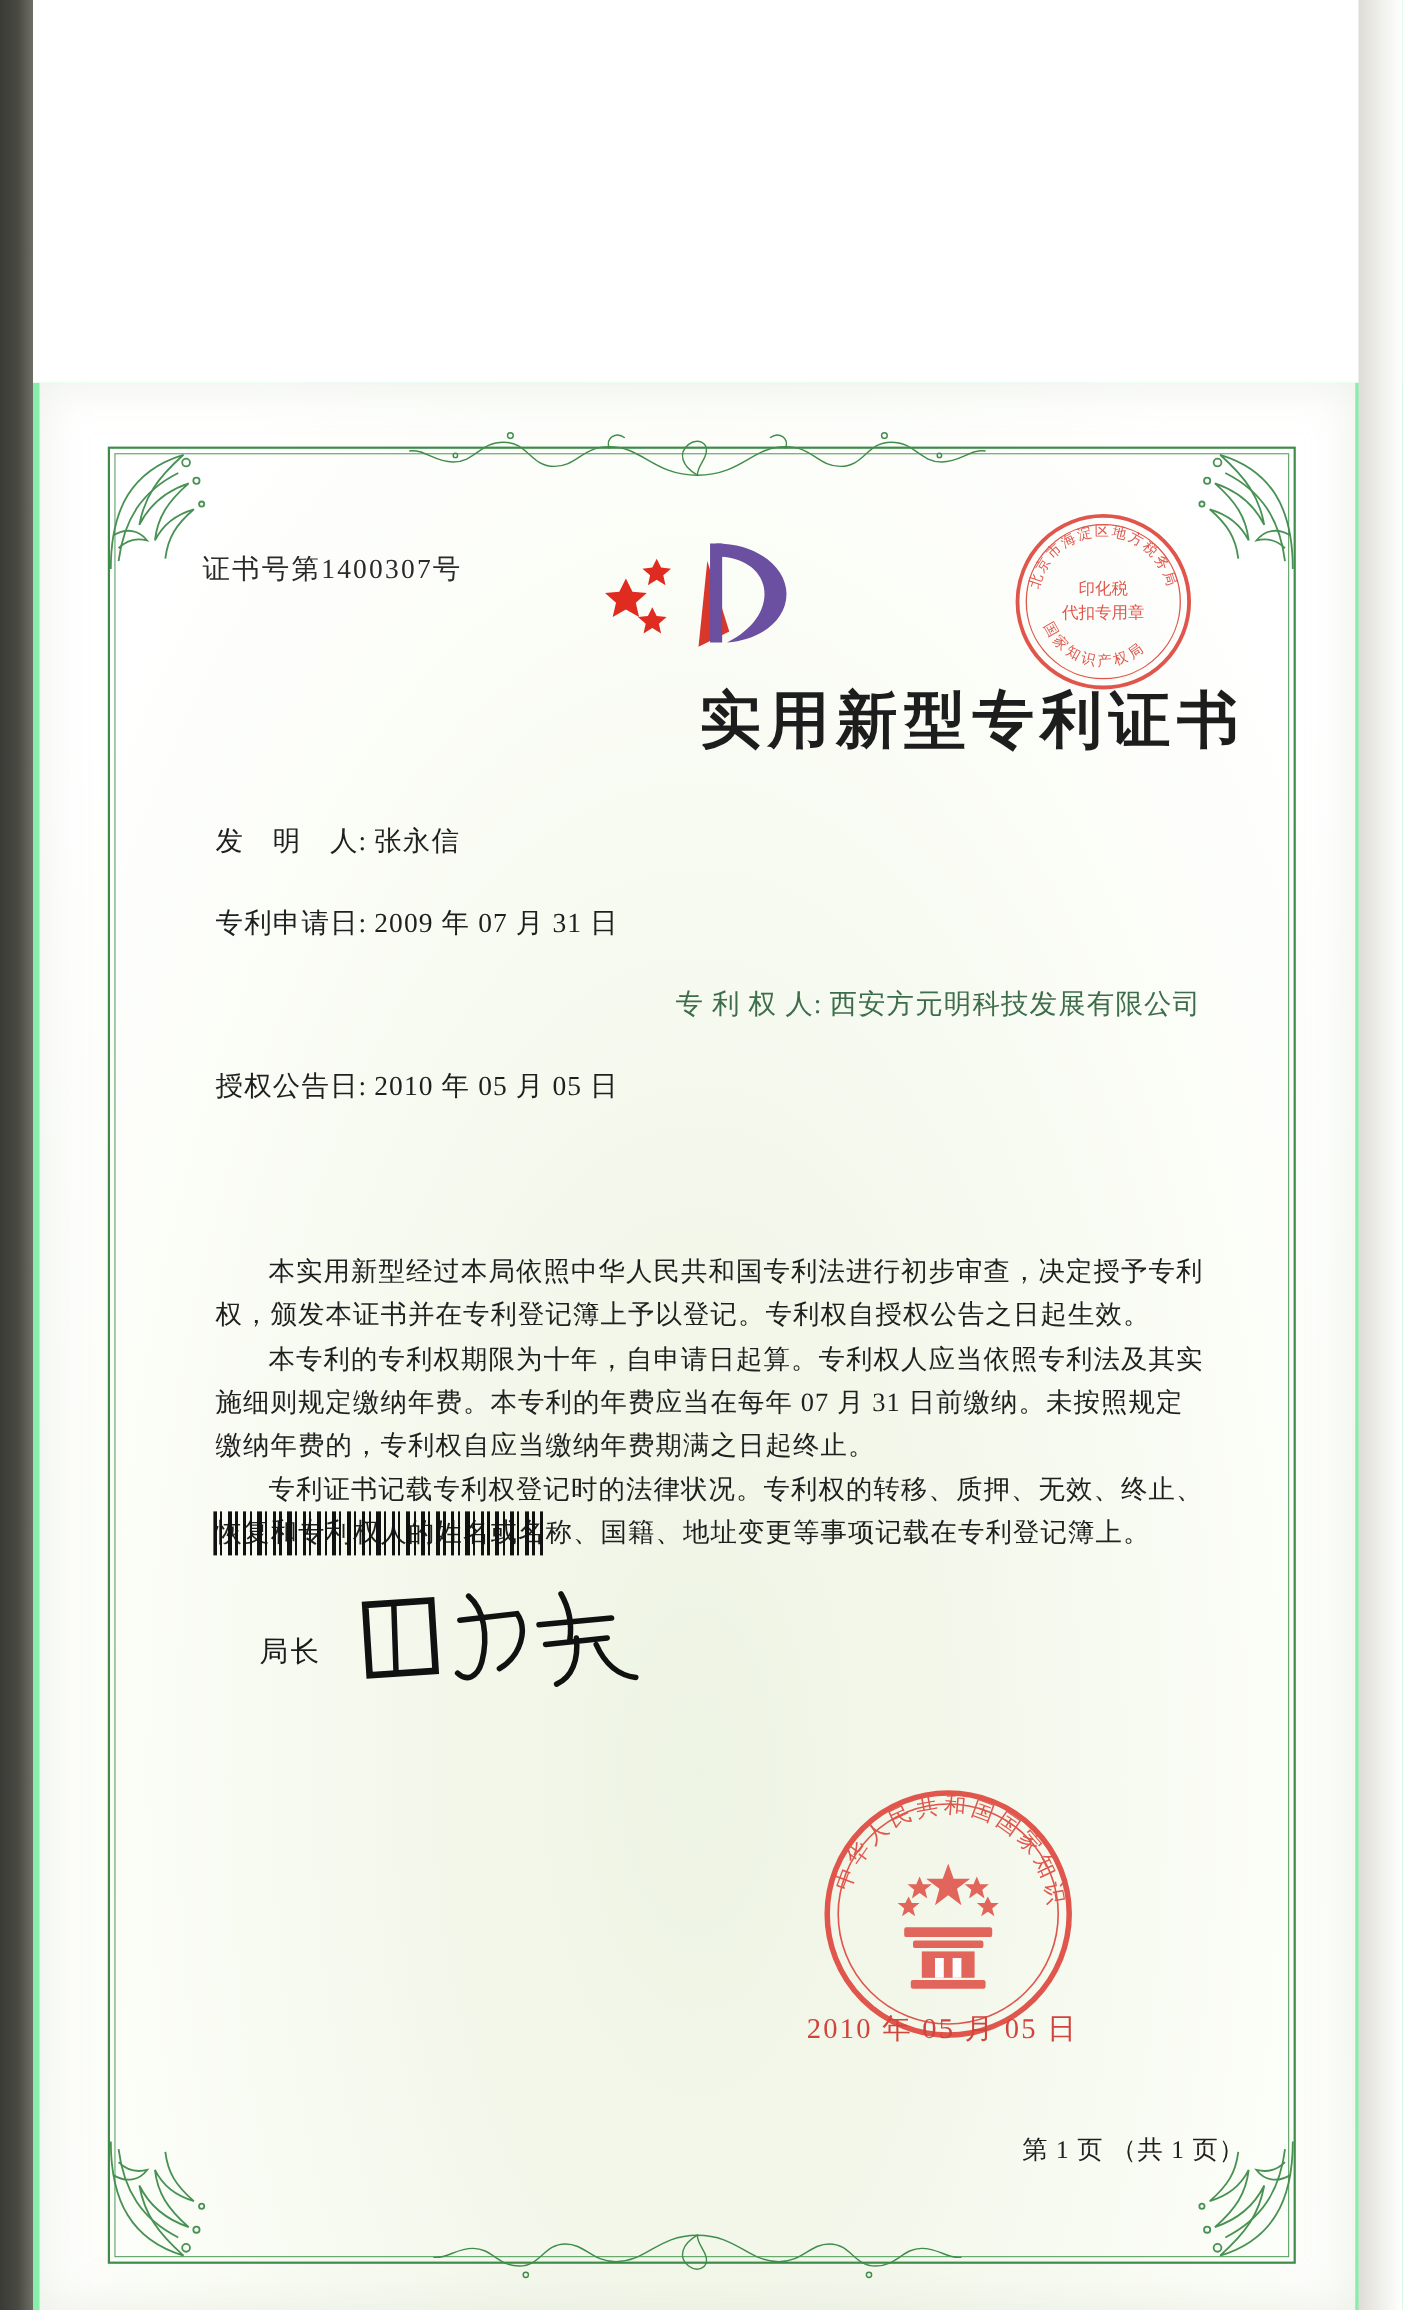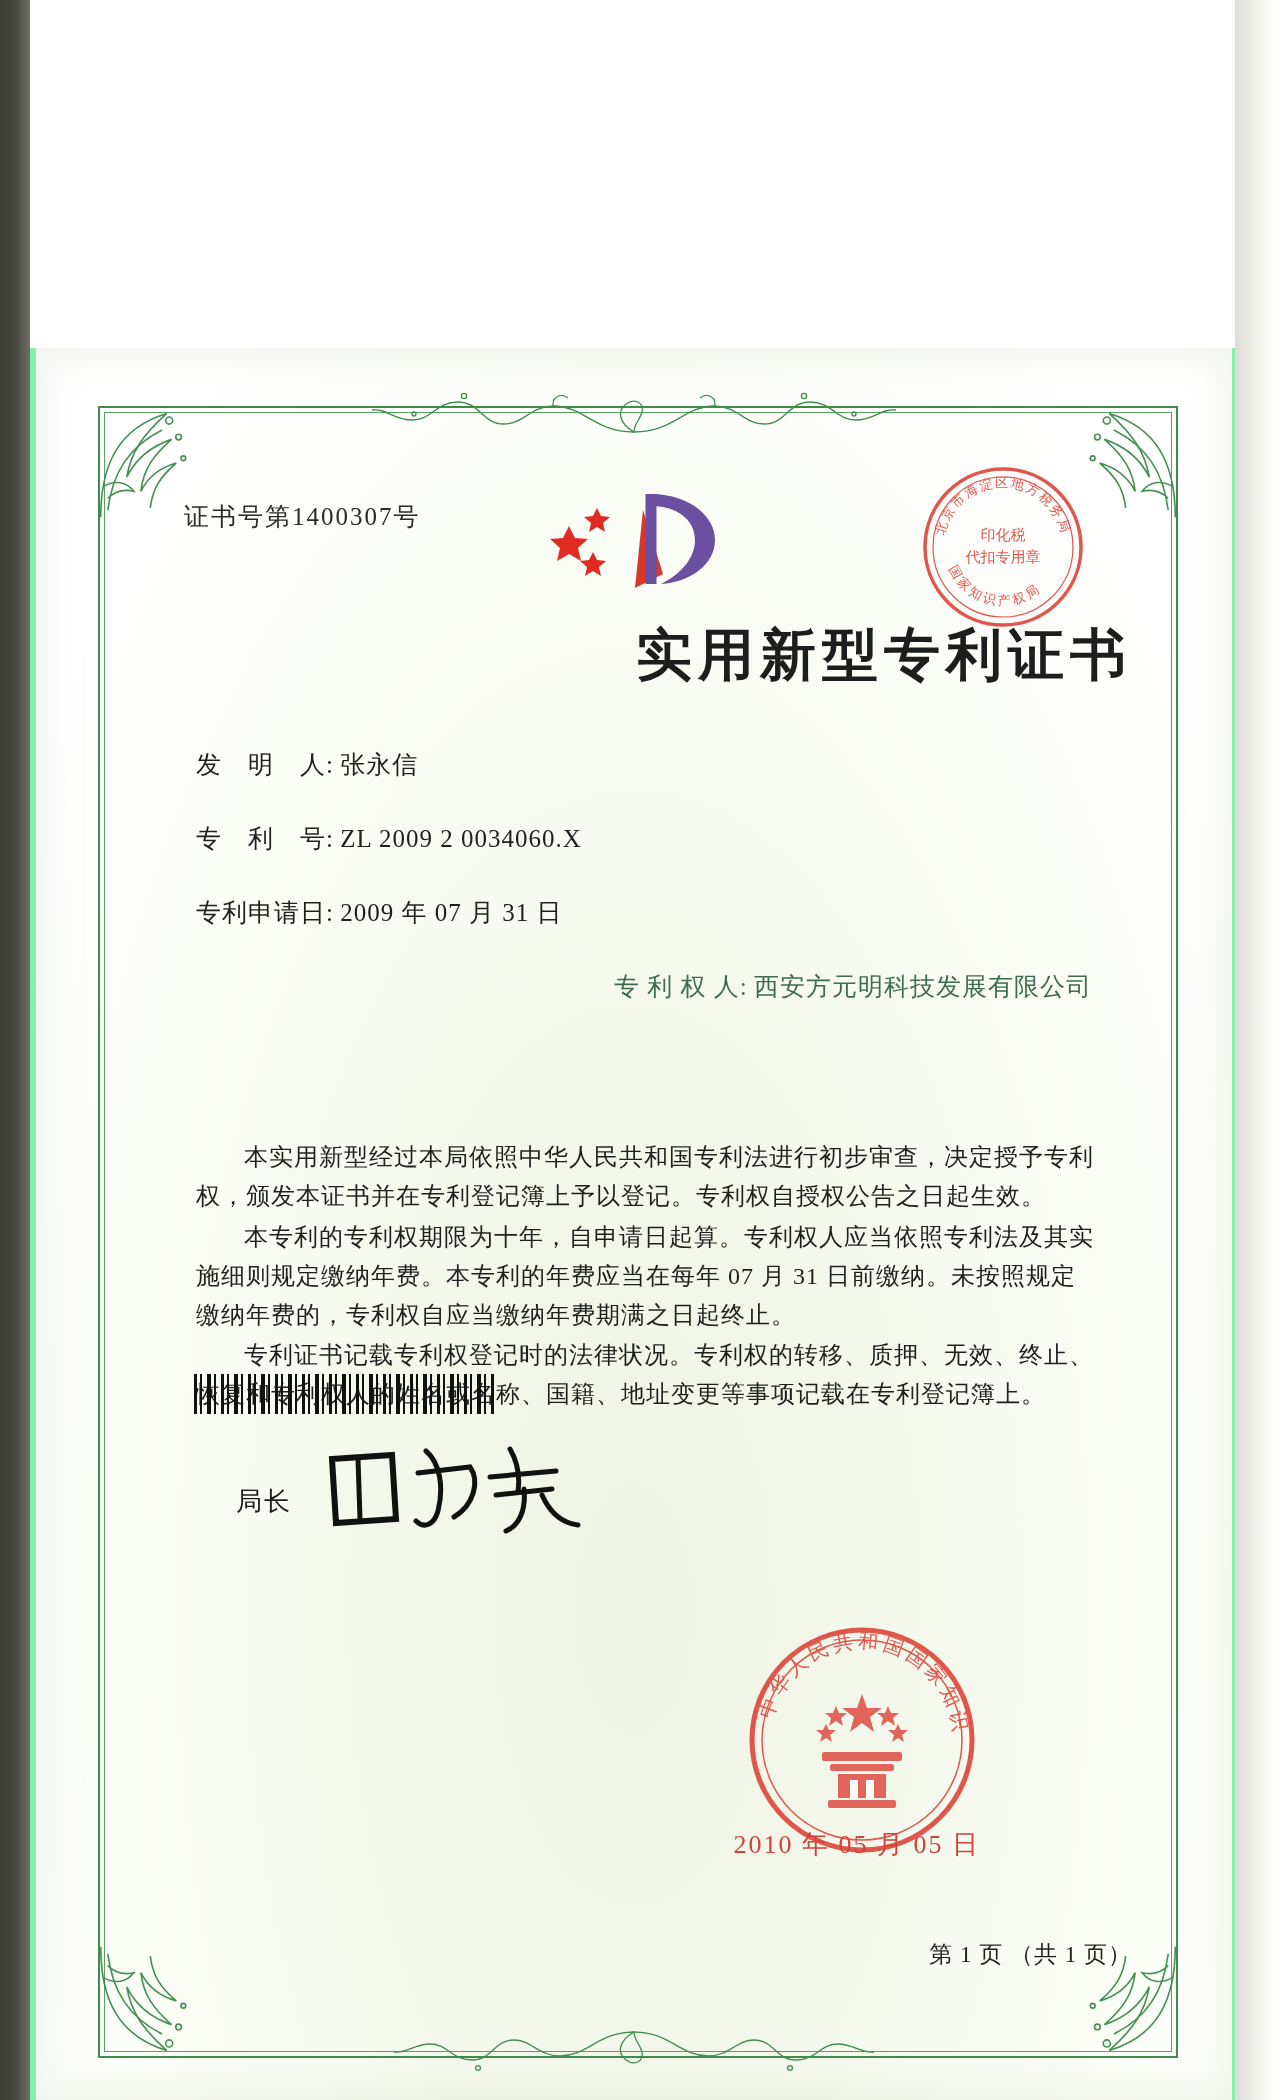--- a/index.html
+++ b/index.html
@@ -337,30 +337,30 @@
       </div>
 
       <div id="cert-title">实用新型专利证书</div>
 
       <div id="fields">
         <div class="field-row">
           <span class="field-label">发　明　人:</span>
           <span class="field-value">张永信</span>
         </div>
         <div class="field-row">
-          <span class="field-label">专　利　号:</span>
-          <span class="field-value">ZL 2009 2 0034060.X</span>
-        </div>
-        <div class="field-row">
           <span class="field-label">专利申请日:</span>
           <span class="field-value">2009 年 07 月 31 日</span>
         </div>
         <div class="field-row f-green">
           <span class="field-label">专 利 权 人:</span>
           <span class="field-value">西安方元明科技发展有限公司</span>
+        </div>
+        <div class="field-row">
+          <span class="field-label">授权公告日:</span>
+          <span class="field-value">2010 年 05 月 05 日</span>
         </div>
       </div>
 
       <div id="body-text">
         <p>本实用新型经过本局依照中华人民共和国专利法进行初步审查，决定授予专利权，颁发本证书并在专利登记簿上予以登记。专利权自授权公告之日起生效。</p>
         <p>本专利的专利权期限为十年，自申请日起算。专利权人应当依照专利法及其实施细则规定缴纳年费。本专利的年费应当在每年 07 月 31 日前缴纳。未按照规定缴纳年费的，专利权自应当缴纳年费期满之日起终止。</p>
         <p>专利证书记载专利权登记时的法律状况。专利权的转移、质押、无效、终止、恢复和专利权人的姓名或名称、国籍、地址变更等事项记载在专利登记簿上。</p>
       </div>
 
       <div id="barcode"></div>

